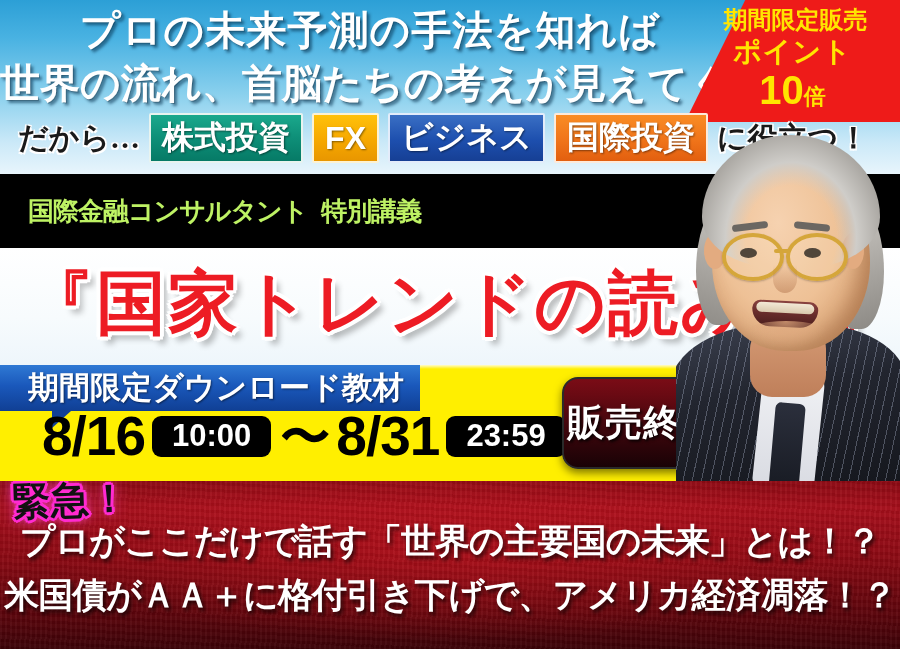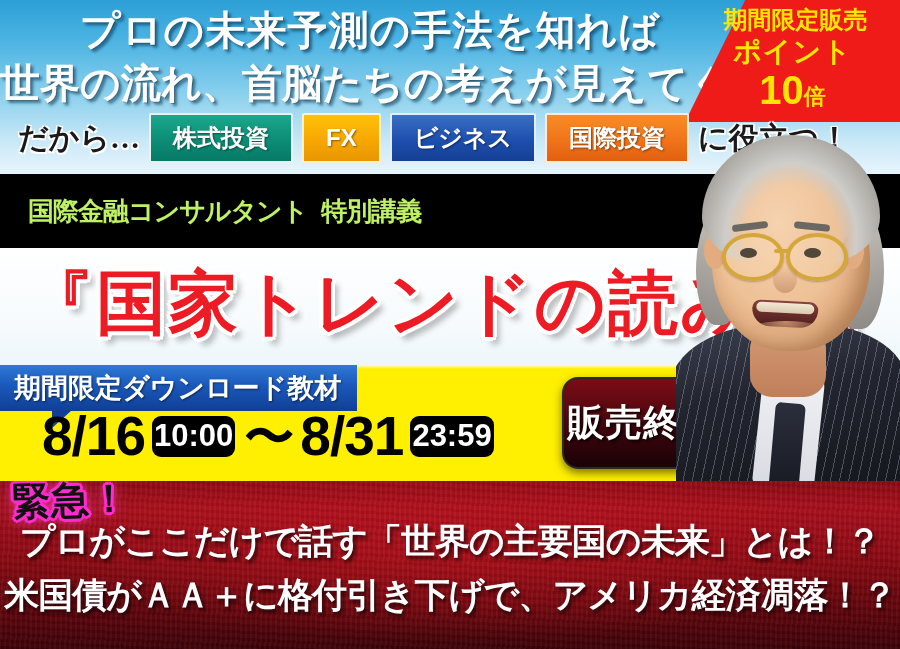--- a/index.html
+++ b/index.html
@@ -58,22 +58,22 @@
     height:40px;
   }
   .dakara, .niyakudatsu{
     font-size:30px;font-weight:700;color:#1a1a1a;
     text-shadow:-1.5px -1.5px 0 #fff,1.5px -1.5px 0 #fff,-1.5px 1.5px 0 #fff,1.5px 1.5px 0 #fff,0 0 3px #fff;
     white-space:nowrap;
     font-family:Liberation Serif, serif;
   }
   .tag{
     display:flex;align-items:center;justify-content:center;
-    height:50px;padding:0 22px;
-    font-size:24px;font-weight:700;color:#fff;
+    height:50px;padding:0 11px;
+    font-size:32px;font-weight:700;color:#fff;
     border-radius:2px;
     white-space:nowrap;
     text-shadow:1px 1px 2px rgba(0,0,0,.45);
     box-sizing:border-box;
   }
   .tag.t-green{background:linear-gradient(180deg,#1aa88c 0%,#0e8f78 50%,#067a66 100%);border:2px solid #e8f3ef;}
   .tag.t-yellow{background:linear-gradient(180deg,#ffc10a 0%,#f6a800 55%,#e89600 100%);border:2px solid #fdf2d2;color:#fff;}
   .tag.t-blue{background:linear-gradient(180deg,#3a6fc4 0%,#1d4fae 55%,#163f94 100%);border:2px solid #e3ecfa;}
   .tag.t-orange{background:linear-gradient(180deg,#f98c24 0%,#f0741a 55%,#e25f0f 100%);border:2px solid #fdeada;}
 
@@ -116,24 +116,24 @@
   .yellow-band{
     position:absolute;left:0;top:365px;width:900px;height:116px;
     background:#ffef00;
   }
   .yellow-band:before{
     content:"";position:absolute;left:0;top:0;width:900px;height:4px;
     background:linear-gradient(180deg,rgba(255,255,255,.8),rgba(255,239,0,0));
   }
   .dl-label{
     position:absolute;left:0;top:0;
-    height:46px;padding:0 16px 0 14px;
+    height:46px;padding:0 16px 0 28px;
     display:flex;align-items:center;
     background:linear-gradient(180deg,#2f79d4 0%,#1a58bb 45%,#103f94 100%);
-    color:#fff;font-size:27px;font-weight:700;
+    color:#fff;font-size:31px;font-weight:700;
     white-space:nowrap;
     text-shadow:1px 1px 2px rgba(0,0,0,.5);
     box-sizing:border-box;
   }
   .dl-tail{
     position:absolute;left:52px;top:46px;
     width:0;height:0;
     border-left:19px solid #123f95;
     border-right:19px solid transparent;
     border-bottom:17px solid transparent;
@@ -143,21 +143,21 @@
     display:flex;align-items:center;gap:5px;
     font-size:55px;font-weight:700;color:#000;
     letter-spacing:-1px;white-space:nowrap;
     line-height:1;
   }
   .pill{
     display:inline-flex;align-items:center;justify-content:center;
     background:#000;color:#fff;
     border-radius:9px;
     font-size:31px;font-weight:700;
-    padding:4px 2px 6px;
+    padding:4px 20px 6px;
     letter-spacing:0px;
     margin:0 2px;
   }
   .tilde{font-size:50px;margin:0 2px;}
 
   
   .soldout{
     position:absolute;left:562px;top:377px;
     width:318px;height:92px;
     border-radius:16px;

